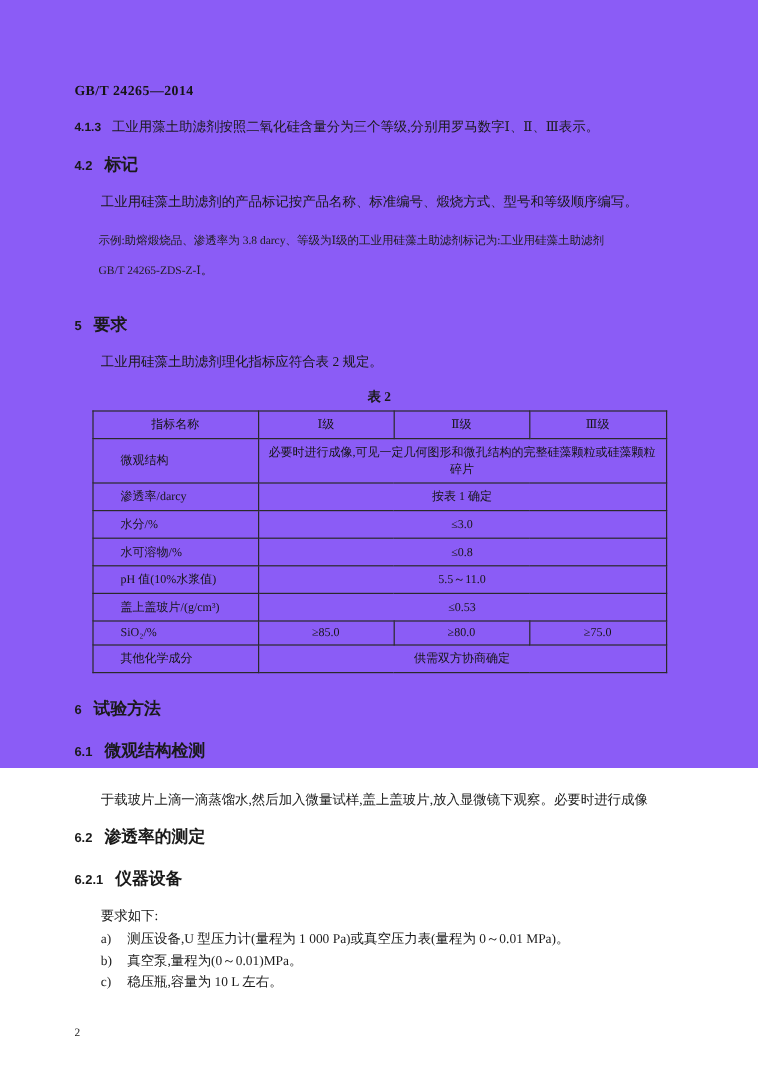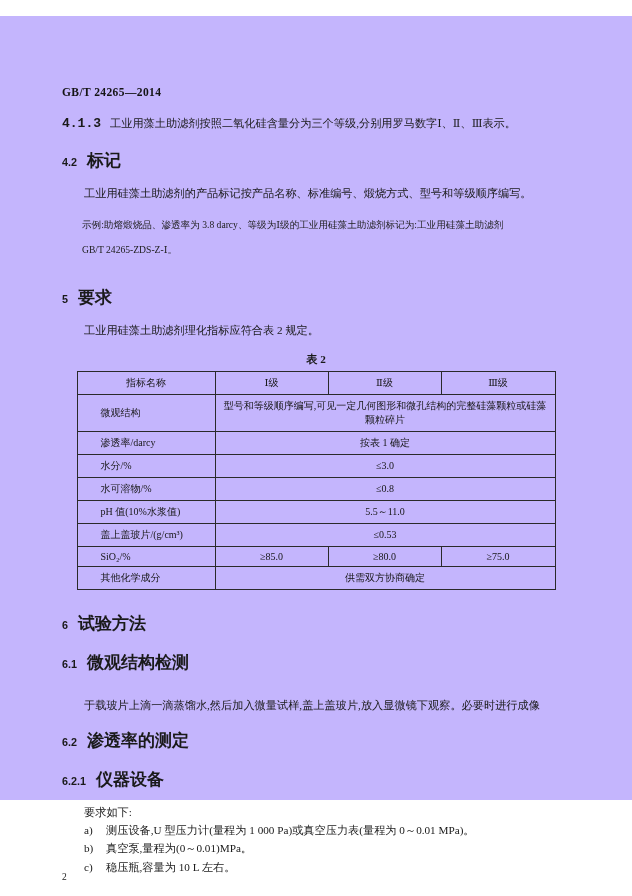--- a/index.html
+++ b/index.html
@@ -11,24 +11,24 @@
     width: 632px;
     height: 896px;
     font-family: "Liberation Serif", "DejaVu Serif", serif;
     color: #1a1a1a;
     position: relative;
     overflow: hidden;
   }
 
   .page {
     position: absolute;
-    left: 0; top: 16px;
+    left: 0; top: 0;
     width: 632px;
-    height: 784px;
-    background: #c4b5fd;
+    height: 640px;
+    background: #8b5cf6;
     box-sizing: border-box;
   }
 
   
   .std-header {
     position: absolute;
     left: 62px;
     top: 70px;
     font-family: "Liberation Serif", "DejaVu Serif", serif;
     font-weight: bold;
@@ -60,28 +60,28 @@
 
   .clause-num {
     font-weight: bold;
     font-family: "Liberation Sans", "DejaVu Sans", sans-serif;
     font-size: 10.8px;
     display: inline-block;
   }
 
   .clause-title {
     font-weight: bold;
-    font-size: 17px;
+    font-size: 14px;
     margin-left: 10px;
   }
 
   .inline-clause-num {
     font-weight: bold;
-    font-family: Liberation Mono, monospace;
-    font-size: 13px;
+    font-family: Liberation Sans, sans-serif;
+    font-size: 10px;
     margin-right: 9px;
   }
 
   .block {
     margin-bottom: 12px;
   }
 
   .indent1 {
     text-indent: 22px;
   }
@@ -216,21 +216,21 @@
         <tr>
           <th>指标名称</th>
           <th>Ⅰ级</th>
           <th>Ⅱ级</th>
           <th>Ⅲ级</th>
         </tr>
       </thead>
       <tbody>
         <tr>
           <td class="label">微观结构</td>
-          <td class="val" colspan="3">型号和等级顺序编写,可见一定几何图形和微孔结构的完整硅藻颗粒或硅藻颗粒碎片</td>
+          <td class="val" colspan="3">必要时进行成像,可见一定几何图形和微孔结构的完整硅藻颗粒或硅藻颗粒碎片</td>
         </tr>
         <tr>
           <td class="label">渗透率/darcy</td>
           <td class="val" colspan="3">按表 1 确定</td>
         </tr>
         <tr>
           <td class="label">水分/%</td>
           <td class="val" colspan="3">≤3.0</td>
         </tr>
         <tr>

